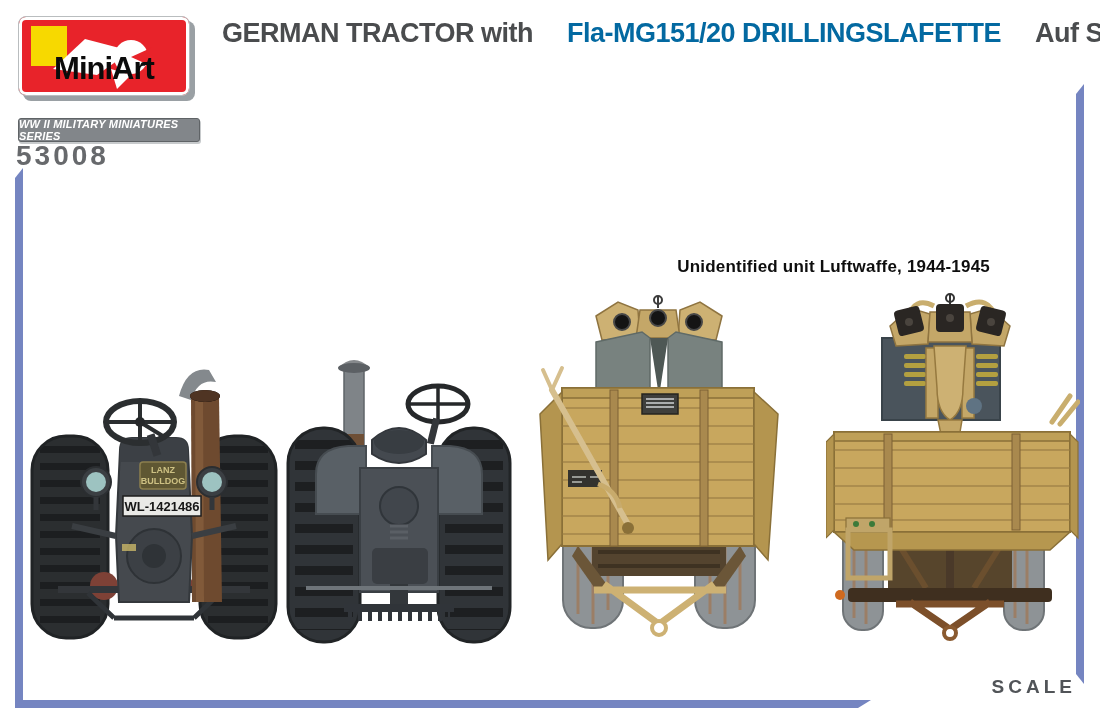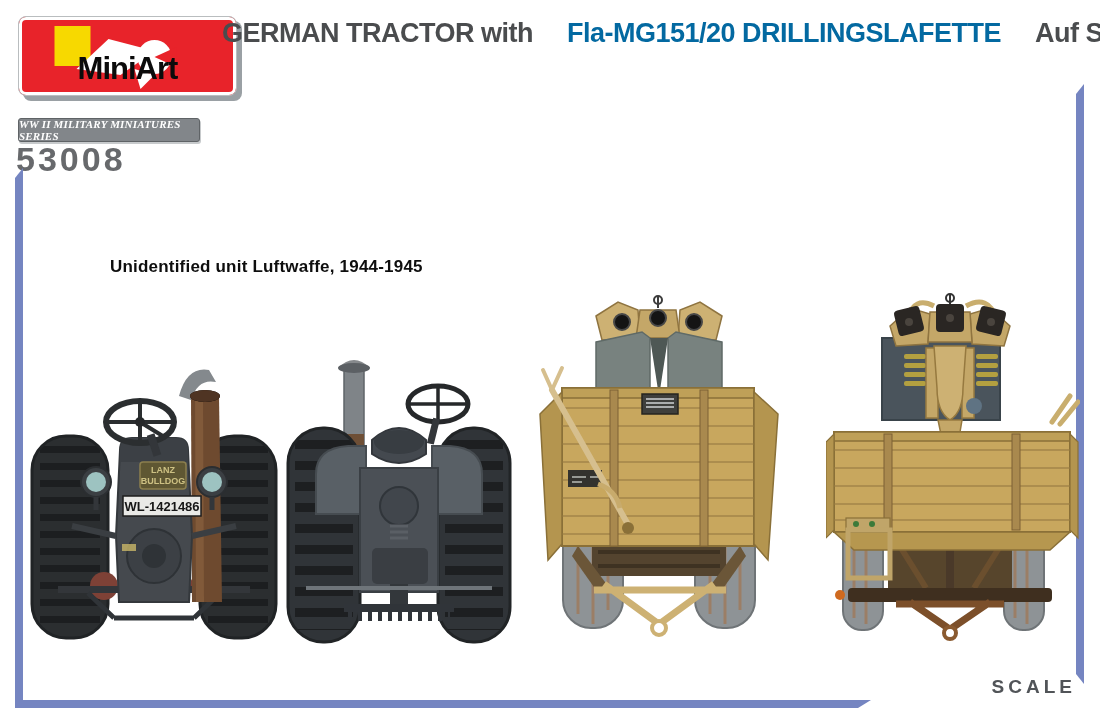--- a/index.html
+++ b/index.html
@@ -2,49 +2,49 @@
 <html><head>
 <meta charset="utf-8">
 <style>
   html,body{margin:0;padding:0;background:#ffffff;}
   body{width:1100px;height:726px;position:relative;overflow:hidden;
        font-family:"Liberation Sans",sans-serif;}
   .abs{position:absolute;}
 
   
   .logo-box{left:18px;top:16px;width:170px;height:78px;background:#e8232a;
-    border-radius:8px;border:1px solid #b9bdbf;box-shadow:inset 0 0 0 3px #ffffff,5px 5px 0 #9aa0a4;padding-left:47px;}
+    border-radius:8px;border:1px solid #b9bdbf;box-shadow:inset 0 0 0 3px #ffffff,5px 5px 0 #9aa0a4;}
   .logo-art{position:absolute;left:0;top:0;width:100%;height:100%;}
   .logo-text{position:absolute;left:0;right:0;bottom:8px;text-align:center;
     font-weight:bold;font-size:31px;letter-spacing:-1px;color:#0b0b0b;}
 
   .series-badge{left:18px;top:118px;width:180px;height:22px;background:#82868a;
     border:1px solid #5f6366;border-radius:3px;box-shadow:1px 2px 0 #c7cacc;
     display:flex;align-items:center;justify-content:center;}
-  .series-badge span{color:#ffffff;font-style:italic;font-weight:bold;font-size:11px;letter-spacing:.2px;font-family:Liberation Serif, serif;}
-
-  .product-number{left:16px;top:140px;font-weight:bold;font-size:34px;color:#67696c;letter-spacing:3px;}
+  .series-badge span{color:#ffffff;font-style:italic;font-weight:bold;font-size:11px;letter-spacing:.2px;}
+
+  .product-number{left:16px;top:140px;font-weight:bold;font-size:28px;color:#67696c;letter-spacing:3px;}
 
   .title-row{left:205px;top:18px;width:885px;text-align:center;white-space:nowrap;
     font-weight:bold;font-size:27px;letter-spacing:-.5px;}
   .title-row .t-gray{color:#4a4c4e;}
   .title-row .t-olive{color:#0369a1;}
   .title-row span{margin:0 17px;}
 
   
   .frame{background:#7585c1;}
   .frame-left{left:15px;top:168px;width:8px;height:540px;
     clip-path:polygon(0 10px,100% 0,100% 100%,0 100%);}
   .frame-bottom{left:15px;top:700px;width:856px;height:8px;
     clip-path:polygon(0 0,100% 0,calc(100% - 13px) 100%,0 100%);}
   .frame-right{left:1076px;top:84px;width:8px;height:600px;
     clip-path:polygon(0 10px,100% 0,100% 100%,0 calc(100% - 10px));}
 
   
-  .caption{left:110px;top:257px;width:880px;text-align:left;
+  .caption{left:110px;top:257px;width:880px;text-align:right;
     font-weight:bold;font-size:17px;color:#0e0e0e;letter-spacing:.2px;}
 
   
   .scale-row{right:24px;top:676px;display:flex;align-items:baseline;gap:12px;flex-direction:column;}
   .scale-label{font-weight:bold;font-size:19px;color:#515458;letter-spacing:4px;}
   .scale-value{font-weight:bold;font-size:38px;color:#46494c;letter-spacing:2px;font-family:"DejaVu Sans Mono","Liberation Sans",monospace;}
 
   svg text{font-family:"Liberation Sans",sans-serif;}
 </style>
 </head>

